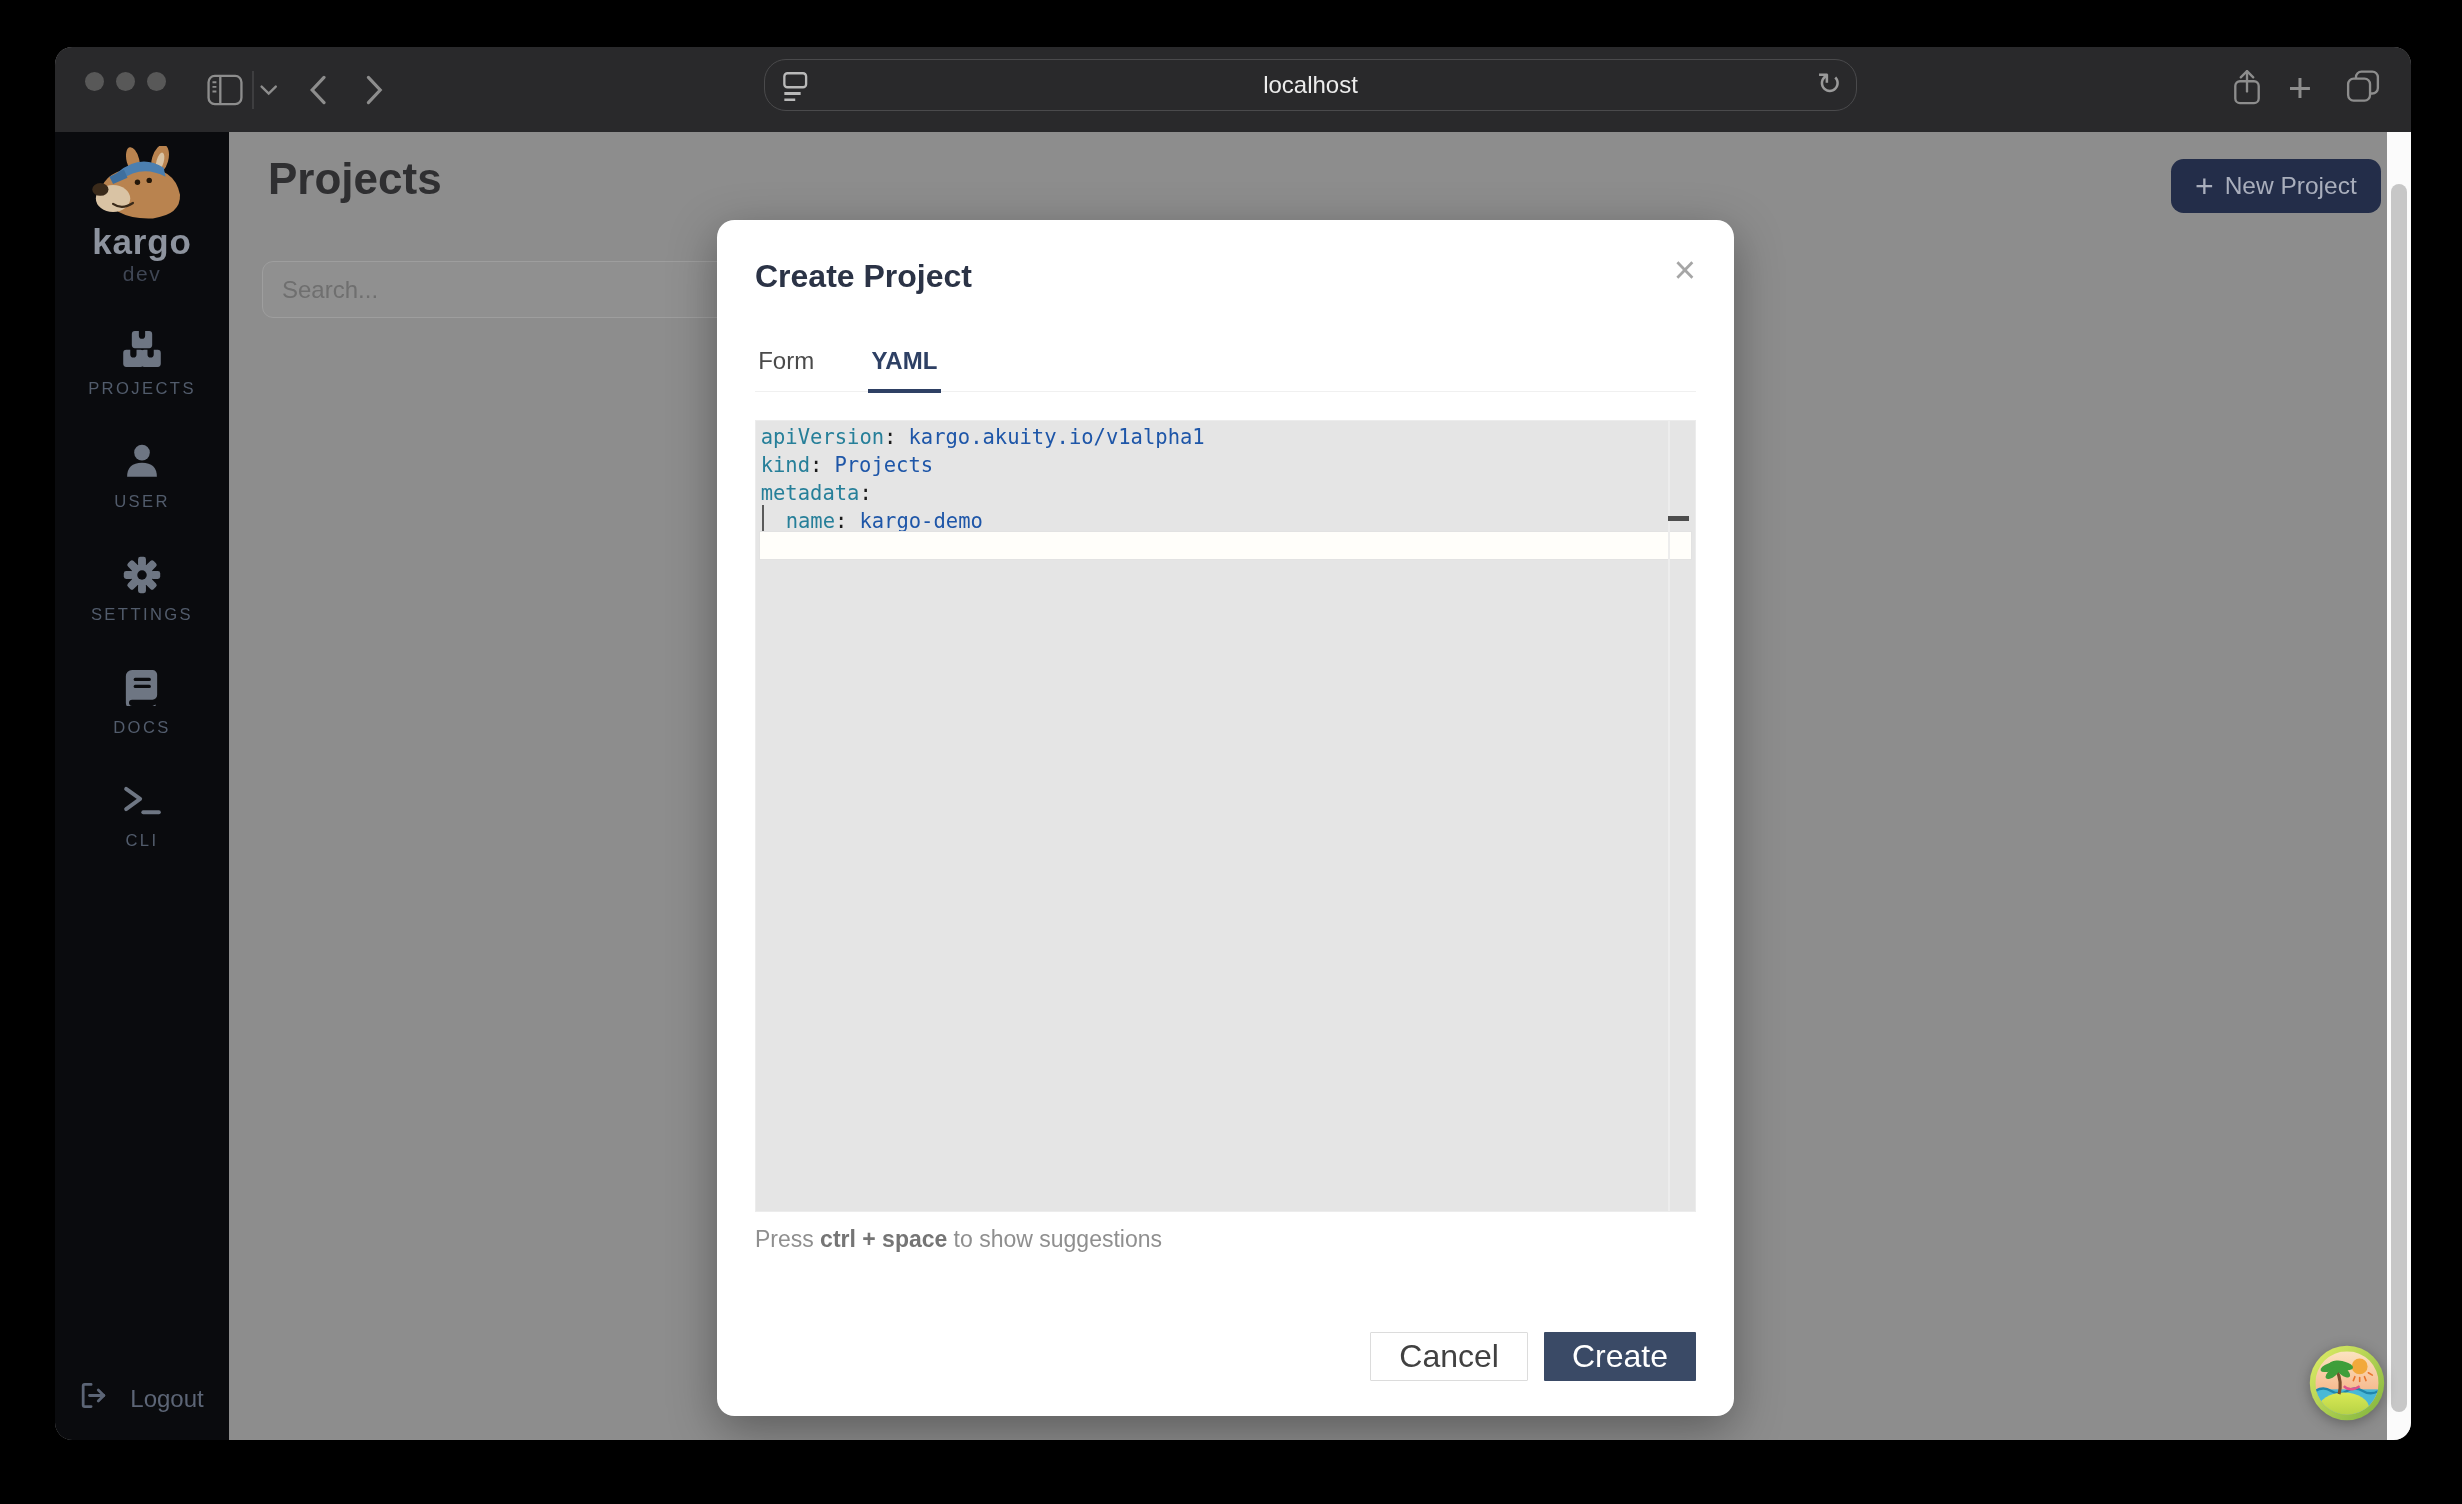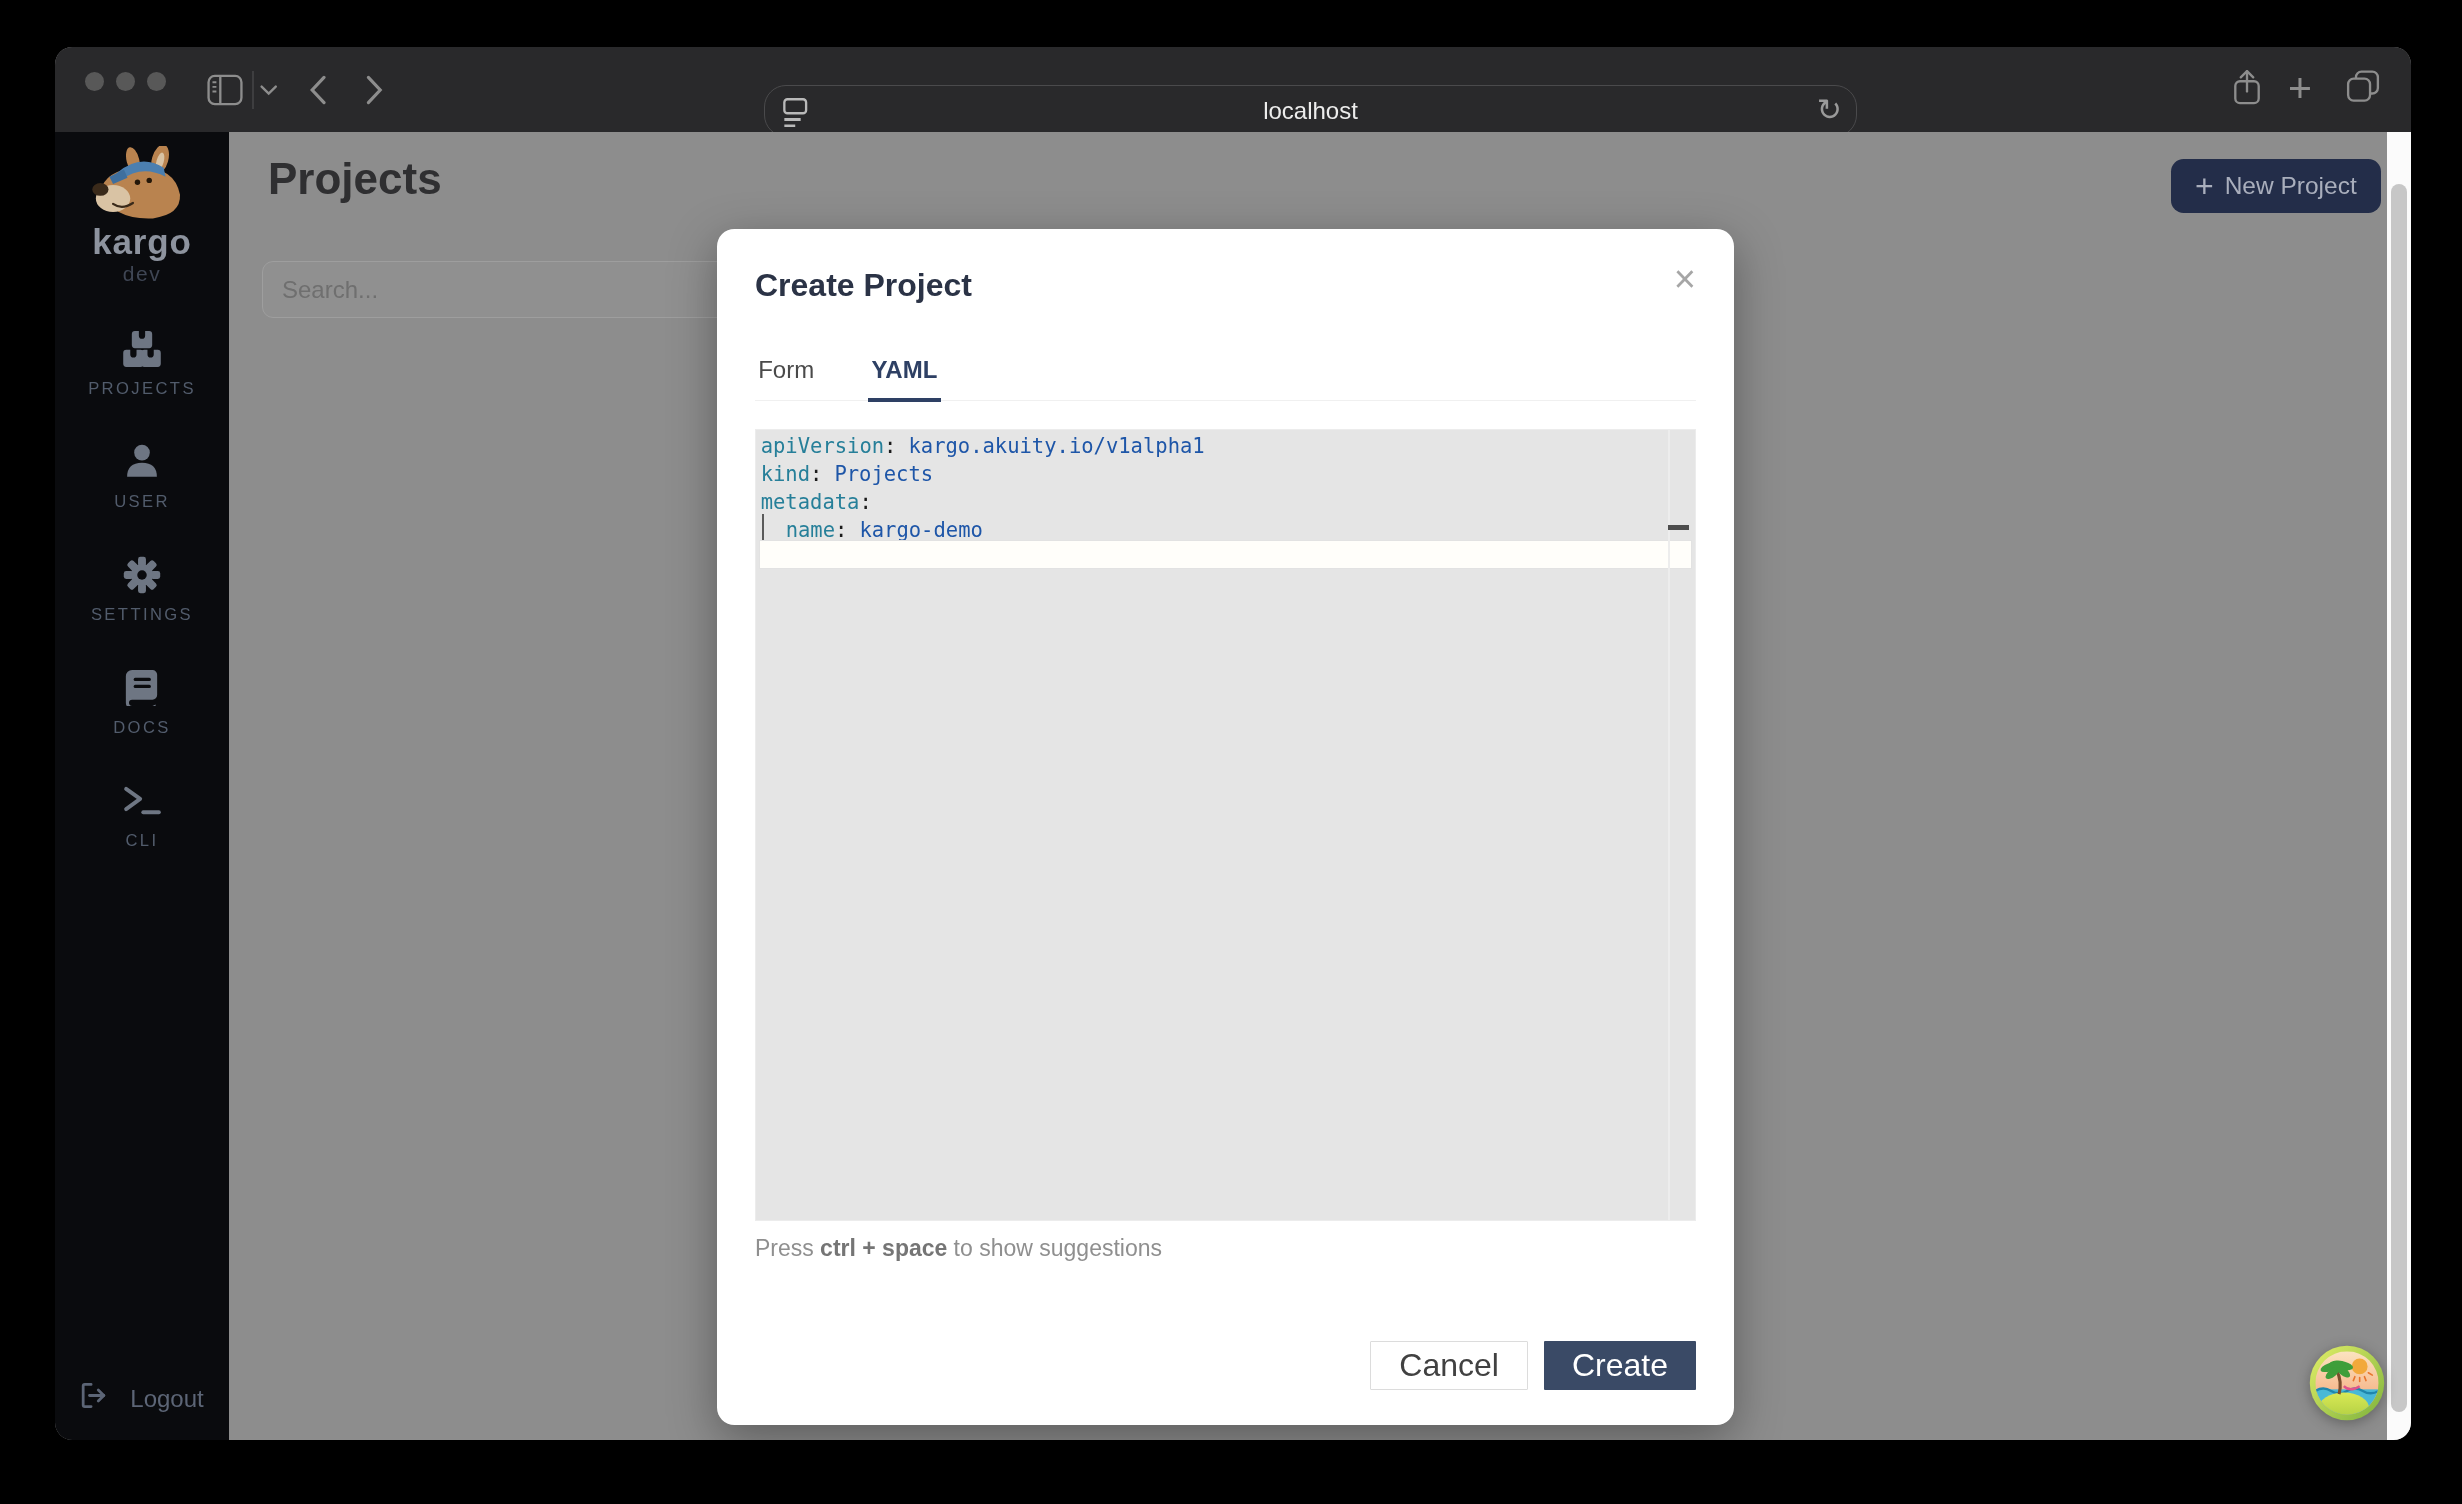--- a/index.html
+++ b/index.html
@@ -9,21 +9,21 @@
   .window { position:absolute; left:55px; top:47px; width:2356px; height:1393px;
             border-radius:17.4px; overflow:hidden; background:#8d8d8d; }
 
   
   .chrome { position:relative; height:85px; background:#29292b; }
   .traffic { position:absolute; top:25px; width:19px; height:19px; border-radius:50%; background:#585858; }
   .tl-close{ left:30px; } .tl-min{ left:61px; } .tl-zoom{ left:92px; }
   .chrome-ico { position:absolute; color:#8d8d8d; }
   .chrome svg { display:block; }
   .vsep { position:absolute; left:197px; top:24px; width:1.6px; height:38px; background:#3e3e40; }
-  .urlbar { position:absolute; left:709px; top:38px; width:1093px; height:52px;
+  .urlbar { position:absolute; left:709px; top:12px; width:1093px; height:52px;
             border:1.6px solid #4a4a4c; border-radius:22px; display:flex; align-items:center; }
   .url-text { position:absolute; left:0; right:0; text-align:center; color:#ececec; font-size:24px; }
   .reload { position:absolute; right:14px; top:6.3px; font-size:30px; color:#9a9a9a; font-family:"DejaVu Sans", sans-serif; }
   .newtab-glyph { font-size:41px; font-weight:300; color:#8d8d8d; line-height:1; }
 
   
   .body-row { display:flex; height:1308px; }
 
   
   .sidebar { width:174px; background:#0a0b0e; display:flex; flex-direction:column; align-items:center; flex-shrink:0; }
@@ -47,21 +47,21 @@
   .new-project { position:absolute; right:6.3px; top:27px; height:54px; padding:0 24px;
                  background:#232d49; border:none; border-radius:12.6px; display:flex; align-items:center; gap:11px;
                  color:#a9aebc; font-size:24.5px; cursor:pointer; font-family:"Liberation Sans", sans-serif; }
   .np-plus { font-size:32px; font-weight:300; line-height:1; }
 
   
   .scroll-track { width:24px; background:#fbfbfb; position:relative; flex-shrink:0; }
   .scroll-thumb { position:absolute; left:4px; top:52px; width:16px; height:1228px; border-radius:8px; background:#c7c7c7; }
 
   
-  .modal { position:absolute; left:488px; top:97px; width:1017px; height:1196px; background:#fff;
+  .modal { position:absolute; left:488px; top:88px; width:1017px; height:1196px; background:#fff;
            border-radius:17.4px; box-shadow:0 14px 47px rgba(0,0,0,.35); padding:35px 38px 35px 38px;
            display:flex; flex-direction:column; z-index:5; }
   .modal-head { display:flex; justify-content:space-between; align-items:flex-start; }
   .modal-title { font-size:32px; font-weight:bold; color:#2b3346; margin-top:3.2px; }
   .modal-close { font-size:38px; color:#a6a6a6; line-height:0.8; cursor:pointer; background:none; border:none; font-family:"Liberation Sans", sans-serif; }
   .tabs { display:flex; gap:51px; margin-top:52px; border-bottom:1.6px solid #f0f0f0; }
   .tab { font-size:24px; color:#4a4a4a; padding:0 3.2px 14px 3.2px; border-bottom:4px solid transparent; margin-bottom:-2.4px; cursor:pointer; }
   .tab.active { color:#2e4064; font-weight:bold; border-bottom-color:#2e4064; }
 
   .editor { position:relative; margin-top:28px; height:792px; border:1.6px solid #ececec; background:#e5e5e5;

